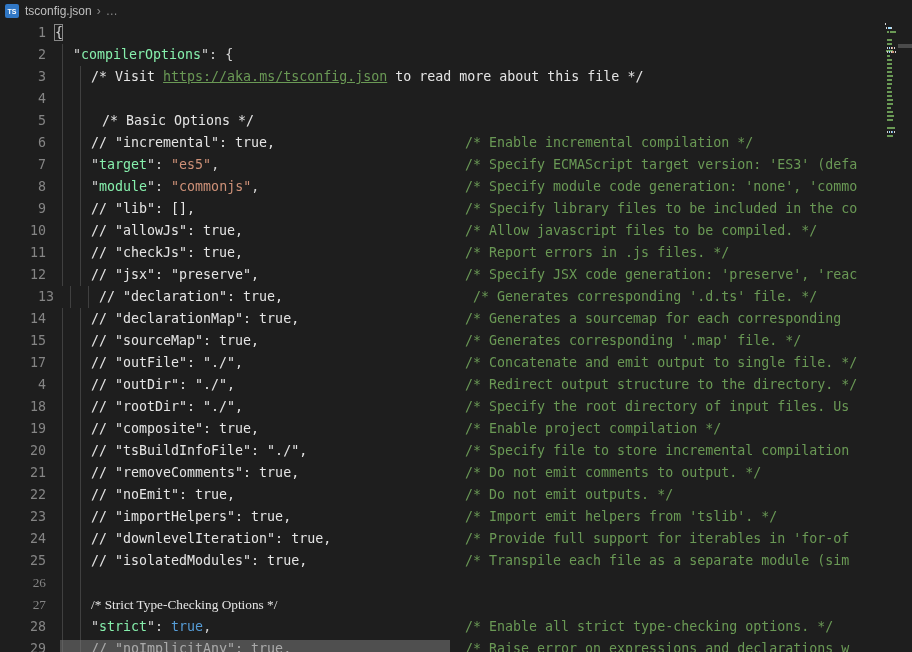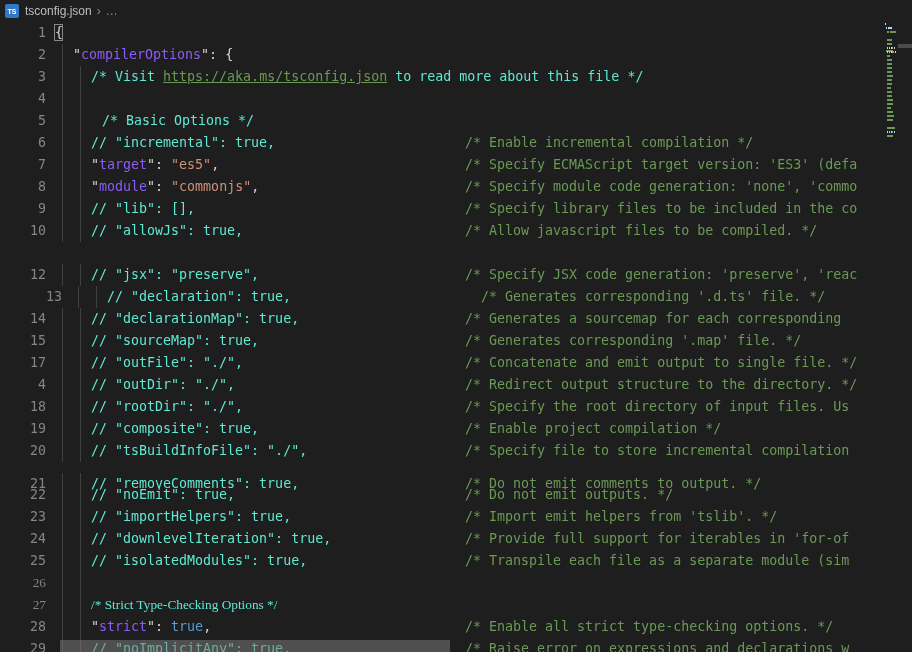--- a/index.html
+++ b/index.html
@@ -28,22 +28,22 @@
   .gutter{position:absolute;left:0;top:0;width:46px;text-align:right;
     color:#858585;font-size:13.3px;}
   .code{position:absolute;left:55px;top:0;white-space:pre;}
 
   
   .guide{position:absolute;top:0;width:1px;height:22px;background:#404040;}
   .g1{left:62px;}
   .g2{left:80px;}
 
   
-  .cmt{color:#5eead4;}
-  .key{color:#8b5cf6;margin-top:24px;}
+  .cmt{color:#e5e5e5;}
+  .key{color:#86efac;margin-top:24px;}
   .pun{color:#d4d4d4;}
   .str{color:#ce9178;}
   .bool{color:#569cd6;}
   .lnk{color:#6a9955;text-decoration:underline;}
 
   
   .rcom{position:absolute;left:465px;top:0;white-space:pre;color:#6a9955;}
 
   
   #codeclip{position:absolute;left:0;top:0;width:885px;height:630px;
@@ -88,30 +88,31 @@
         <div class="row" style="top: 0px; position: absolute; left: 0px; width: 885px;"><span class="gutter">1</span><span class="code" style="left: 55px; position: absolute;"><span class="pun">{</span><span class="bracketbox"></span></span></div>
         <div class="row" style="top: 22px; position: absolute; left: 0px; width: 885px;"><span class="gutter">2</span><span class="guide g1"></span><span class="code" style="left: 73px;"><span class="pun">"</span><span class="key">compilerOptions</span><span class="pun">": {</span></span></div>
         <div class="row" style="top: 44px; position: absolute; left: 0px; width: 885px;"><span class="gutter">3</span><span class="guide g1"></span><span class="guide g2"></span><span class="code" style="left: 91px;"><span class="cmt">/* Visit </span><span class="lnk">https://aka.ms/tsconfig.json</span><span class="cmt"> to read more about this file */</span></span></div>
         <div class="row" style="top: 66px; position: absolute; left: 0px; width: 885px;"><span class="gutter">4</span><span class="guide g1"></span><span class="guide g2"></span><span class="code" style="left: 55px;"></span></div>
         <div class="row" style="top: 88px; position: absolute; left: 0px; width: 885px;"><span class="gutter">5</span><span class="guide g1"></span><span class="guide g2"></span><span class="code" style="left: 102px;"><span class="cmt">/* Basic Options */</span></span></div>
         <div class="row" style="top: 110px; position: absolute; left: 0px; width: 885px;"><span class="gutter">6</span><span class="guide g1"></span><span class="guide g2"></span><span class="code" style="left: 91px;"><span class="cmt">// "incremental": true,</span></span><span class="rcom">/* Enable incremental compilation */</span></div>
         <div class="row" style="top: 132px; position: absolute; left: 0px; width: 885px;"><span class="gutter">7</span><span class="guide g1"></span><span class="guide g2"></span><span class="code" style="left: 91px;"><span class="pun">"</span><span class="key">target</span><span class="pun">": </span><span class="str">"es5"</span><span class="pun">,</span></span><span class="rcom">/* Specify ECMAScript target version: 'ES3' (defa</span></div>
         <div class="row" style="top: 154px; position: absolute; left: 0px; width: 885px;"><span class="gutter">8</span><span class="guide g1"></span><span class="guide g2"></span><span class="code" style="left: 91px;"><span class="pun">"</span><span class="key">module</span><span class="pun">": </span><span class="str">"commonjs"</span><span class="pun">,</span></span><span class="rcom">/* Specify module code generation: 'none', 'commo</span></div>
         <div class="row" style="top: 176px; position: absolute; left: 0px; width: 885px;"><span class="gutter">9</span><span class="guide g1"></span><span class="guide g2"></span><span class="code" style="left: 91px;"><span class="cmt">// "lib": [],</span></span><span class="rcom">/* Specify library files to be included in the co</span></div>
         <div class="row" style="top: 198px; position: absolute; left: 0px; width: 885px;"><span class="gutter">10</span><span class="guide g1"></span><span class="guide g2"></span><span class="code" style="left: 91px;"><span class="cmt">// "allowJs": true,</span></span><span class="rcom">/* Allow javascript files to be compiled. */</span></div>
+        <div class="row" style="top: 220px; position: absolute; left: 0px; width: 885px;"><span class="gutter">11</span><span class="guide g1"></span><span class="guide g2"></span><span class="code" style="left: 91px;"><span class="cmt">// "checkJs": true,</span></span><span class="rcom">/* Report errors in .js files. */</span></div>
         <div class="row" style="top: 242px; position: absolute; left: 0px; width: 885px;"><span class="gutter">12</span><span class="guide g1"></span><span class="guide g2"></span><span class="code" style="left: 91px;"><span class="cmt">// "jsx": "preserve",</span></span><span class="rcom">/* Specify JSX code generation: 'preserve', 'reac</span></div>
-        <div class="row" style="top: 264px; position: absolute; left: 16px; width: 885px;"><span class="gutter">13</span><span class="guide g1"></span><span class="guide g2"></span><span class="code" style="left: 91px;"><span class="cmt">// "declaration": true,</span></span><span class="rcom">/* Generates corresponding '.d.ts' file. */</span></div>
+        <div class="row" style="top: 264px; position: absolute; left: 8px; width: 885px;"><span class="gutter">13</span><span class="guide g1"></span><span class="guide g2"></span><span class="code" style="left: 91px;"><span class="cmt">// "declaration": true,</span></span><span class="rcom">/* Generates corresponding '.d.ts' file. */</span></div>
         <div class="row" style="top: 286px; position: absolute; left: 0px; width: 885px;"><span class="gutter">14</span><span class="guide g1"></span><span class="guide g2"></span><span class="code" style="left: 91px;"><span class="cmt">// "declarationMap": true,</span></span><span class="rcom">/* Generates a sourcemap for each corresponding </span></div>
         <div class="row" style="top: 308px; position: absolute; left: 0px; width: 885px;"><span class="gutter">15</span><span class="guide g1"></span><span class="guide g2"></span><span class="code" style="left: 91px;"><span class="cmt">// "sourceMap": true,</span></span><span class="rcom">/* Generates corresponding '.map' file. */</span></div>
         <div class="row" style="top: 330px; position: absolute; left: 0px; width: 885px;"><span class="gutter">17</span><span class="guide g1"></span><span class="guide g2"></span><span class="code" style="left: 91px;"><span class="cmt">// "outFile": "./",</span></span><span class="rcom">/* Concatenate and emit output to single file. */</span></div>
         <div class="row" style="top: 352px; position: absolute; left: 0px; width: 885px;"><span class="gutter">4</span><span class="guide g1"></span><span class="guide g2"></span><span class="code" style="left: 91px;"><span class="cmt">// "outDir": "./",</span></span><span class="rcom">/* Redirect output structure to the directory. */</span></div>
         <div class="row" style="top: 374px; position: absolute; left: 0px; width: 885px;"><span class="gutter">18</span><span class="guide g1"></span><span class="guide g2"></span><span class="code" style="left: 91px;"><span class="cmt">// "rootDir": "./",</span></span><span class="rcom">/* Specify the root directory of input files. Us</span></div>
         <div class="row" style="top: 396px; position: absolute; left: 0px; width: 885px;"><span class="gutter">19</span><span class="guide g1"></span><span class="guide g2"></span><span class="code" style="left: 91px;"><span class="cmt">// "composite": true,</span></span><span class="rcom">/* Enable project compilation */</span></div>
         <div class="row" style="top: 418px; position: absolute; left: 0px; width: 885px;"><span class="gutter">20</span><span class="guide g1"></span><span class="guide g2"></span><span class="code" style="left: 91px;"><span class="cmt">// "tsBuildInfoFile": "./",</span></span><span class="rcom">/* Specify file to store incremental compilation</span></div>
-        <div class="row" style="top: 440px; position: absolute; left: 0px; width: 885px; margin-top: 11px;"><span class="gutter">21</span><span class="guide g1"></span><span class="guide g2"></span><span class="code" style="left: 91px;"><span class="cmt">// "removeComments": true,</span></span><span class="rcom">/* Do not emit comments to output. */</span></div>
+        <div class="row" style="top: 440px; position: absolute; left: 0px; width: 885px;"><span class="gutter">21</span><span class="guide g1"></span><span class="guide g2"></span><span class="code" style="left: 91px;"><span class="cmt">// "removeComments": true,</span></span><span class="rcom">/* Do not emit comments to output. */</span></div>
         <div class="row" style="top: 462px; position: absolute; left: 0px; width: 885px;"><span class="gutter">22</span><span class="guide g1"></span><span class="guide g2"></span><span class="code" style="left: 91px;"><span class="cmt">// "noEmit": true,</span></span><span class="rcom">/* Do not emit outputs. */</span></div>
         <div class="row" style="top: 484px; position: absolute; left: 0px; width: 885px;"><span class="gutter">23</span><span class="guide g1"></span><span class="guide g2"></span><span class="code" style="left: 91px;"><span class="cmt">// "importHelpers": true,</span></span><span class="rcom">/* Import emit helpers from 'tslib'. */</span></div>
         <div class="row" style="top: 506px; position: absolute; left: 0px; width: 885px;"><span class="gutter">24</span><span class="guide g1"></span><span class="guide g2"></span><span class="code" style="left: 91px;"><span class="cmt">// "downlevelIteration": true,</span></span><span class="rcom">/* Provide full support for iterables in 'for-of</span></div>
         <div class="row" style="top: 528px; position: absolute; left: 0px; width: 885px;"><span class="gutter">25</span><span class="guide g1"></span><span class="guide g2"></span><span class="code" style="left: 91px;"><span class="cmt">// "isolatedModules": true,</span></span><span class="rcom">/* Transpile each file as a separate module (sim</span></div>
         <div class="row" style="top: 550px; position: absolute; left: 0px; width: 885px; font-family: Liberation Serif, serif;"><span class="gutter">26</span><span class="guide g1"></span><span class="guide g2"></span><span class="code" style="left: 55px;"></span></div>
         <div class="row" style="top: 572px; position: absolute; left: 0px; width: 885px; font-family: Liberation Serif, serif;"><span class="gutter">27</span><span class="guide g1"></span><span class="guide g2"></span><span class="code" style="left: 91px;"><span class="cmt">/* Strict Type-Checking Options */</span></span></div>
         <div class="row" style="top: 594px; position: absolute; left: 0px; width: 885px;"><span class="gutter">28</span><span class="guide g1"></span><span class="guide g2"></span><span class="code" style="left: 91px;"><span class="pun">"</span><span class="key">strict</span><span class="pun">": </span><span class="bool">true</span><span class="pun">,</span></span><span class="rcom">/* Enable all strict type-checking options. */</span></div>
         <div class="row" style="top: 616px; position: absolute; left: 0px; width: 885px;"><span class="gutter">29</span><span class="guide g1"></span><span class="guide g2"></span><span class="code" style="left: 91px;"><span class="cmt">// "noImplicitAny": true,</span></span><span class="rcom">/* Raise error on expressions and declarations w</span></div>
       </div>
   </div>

